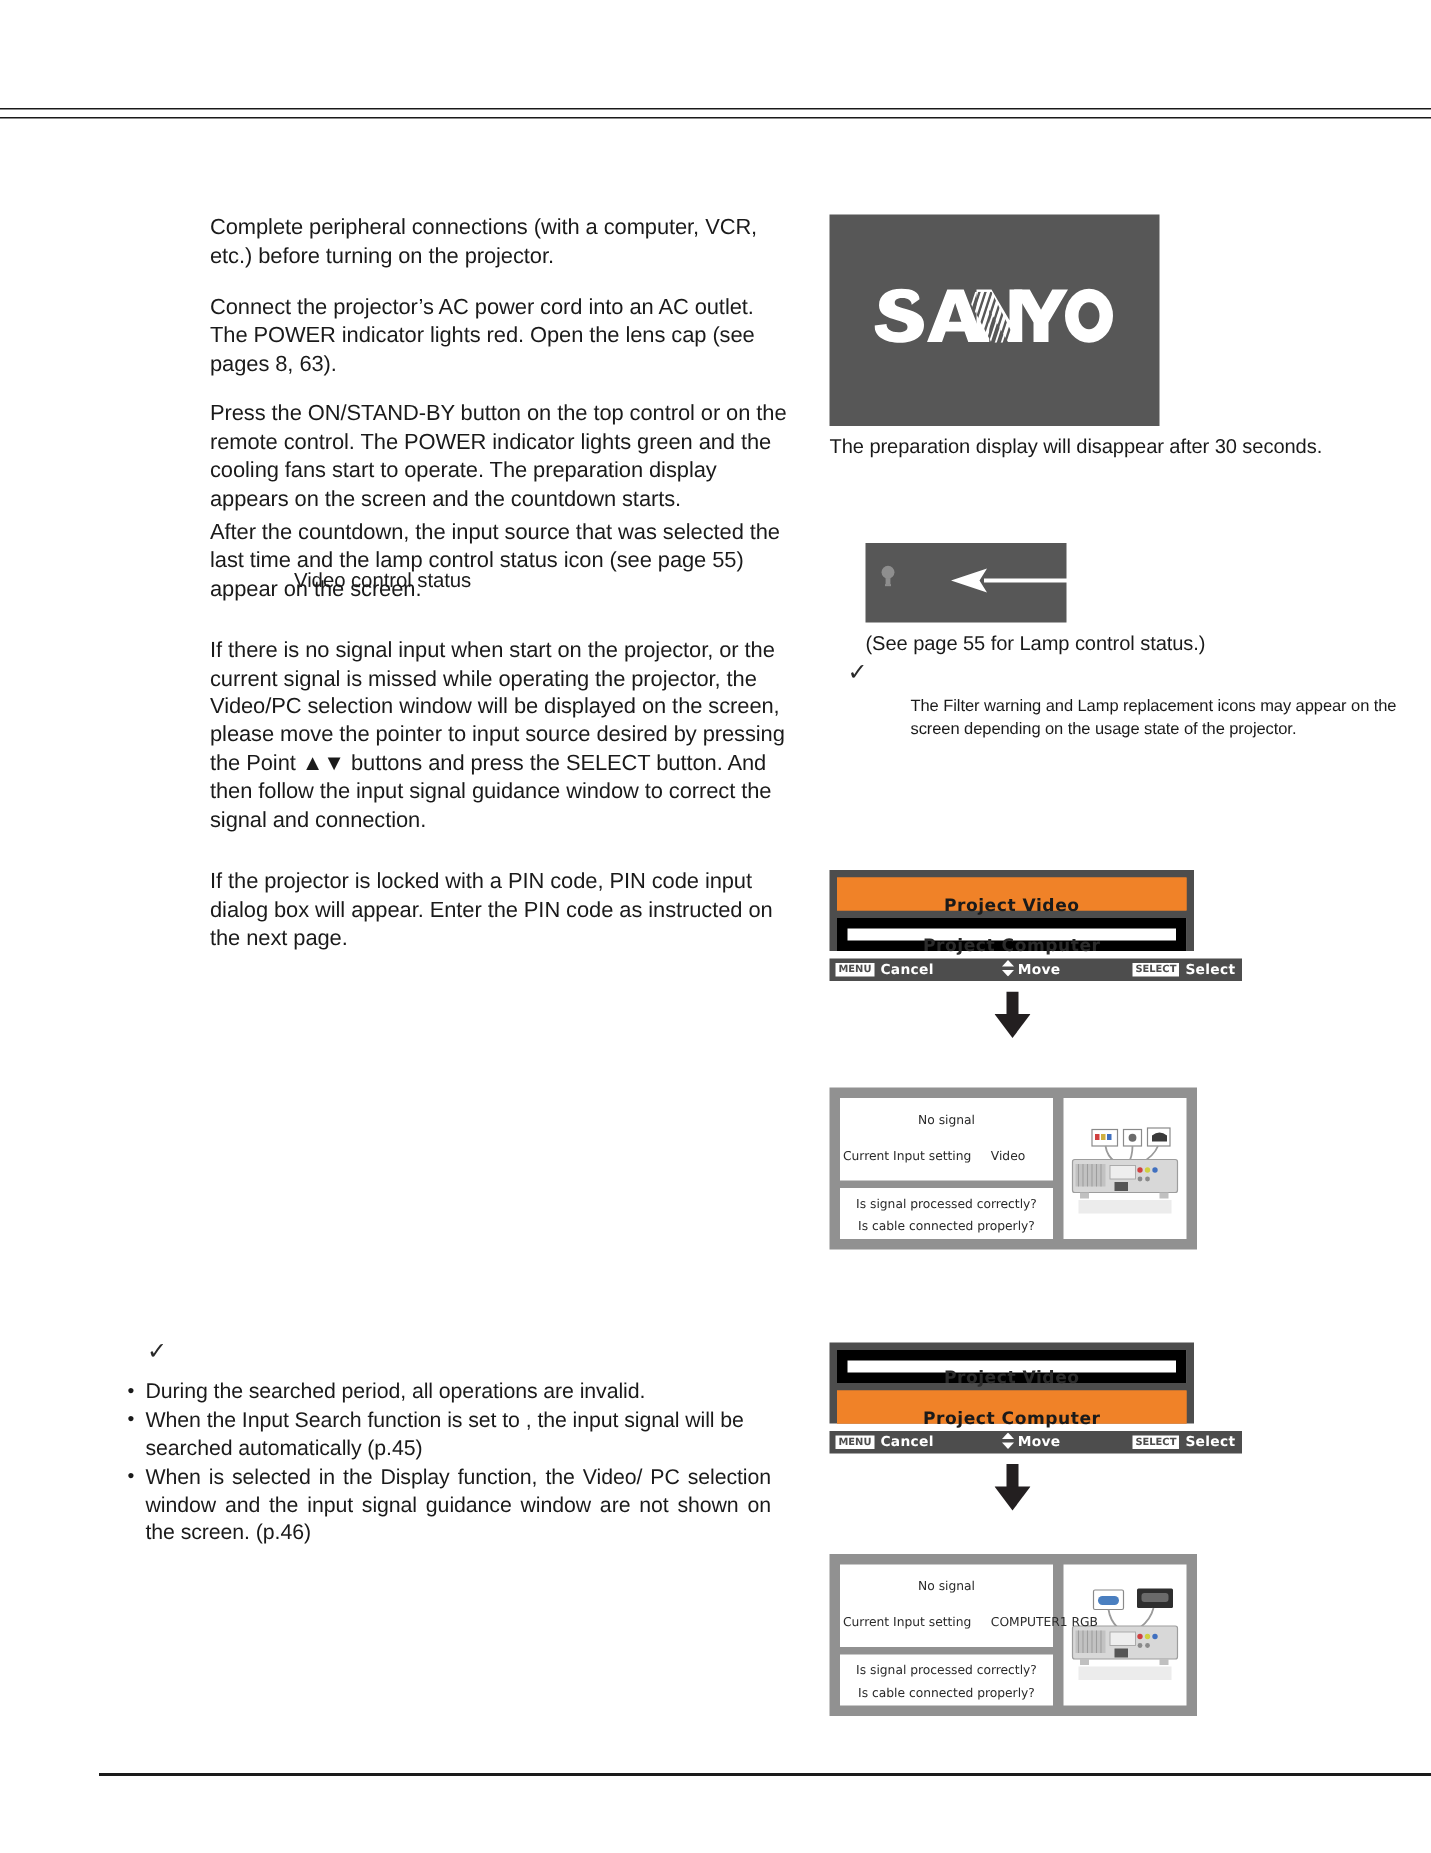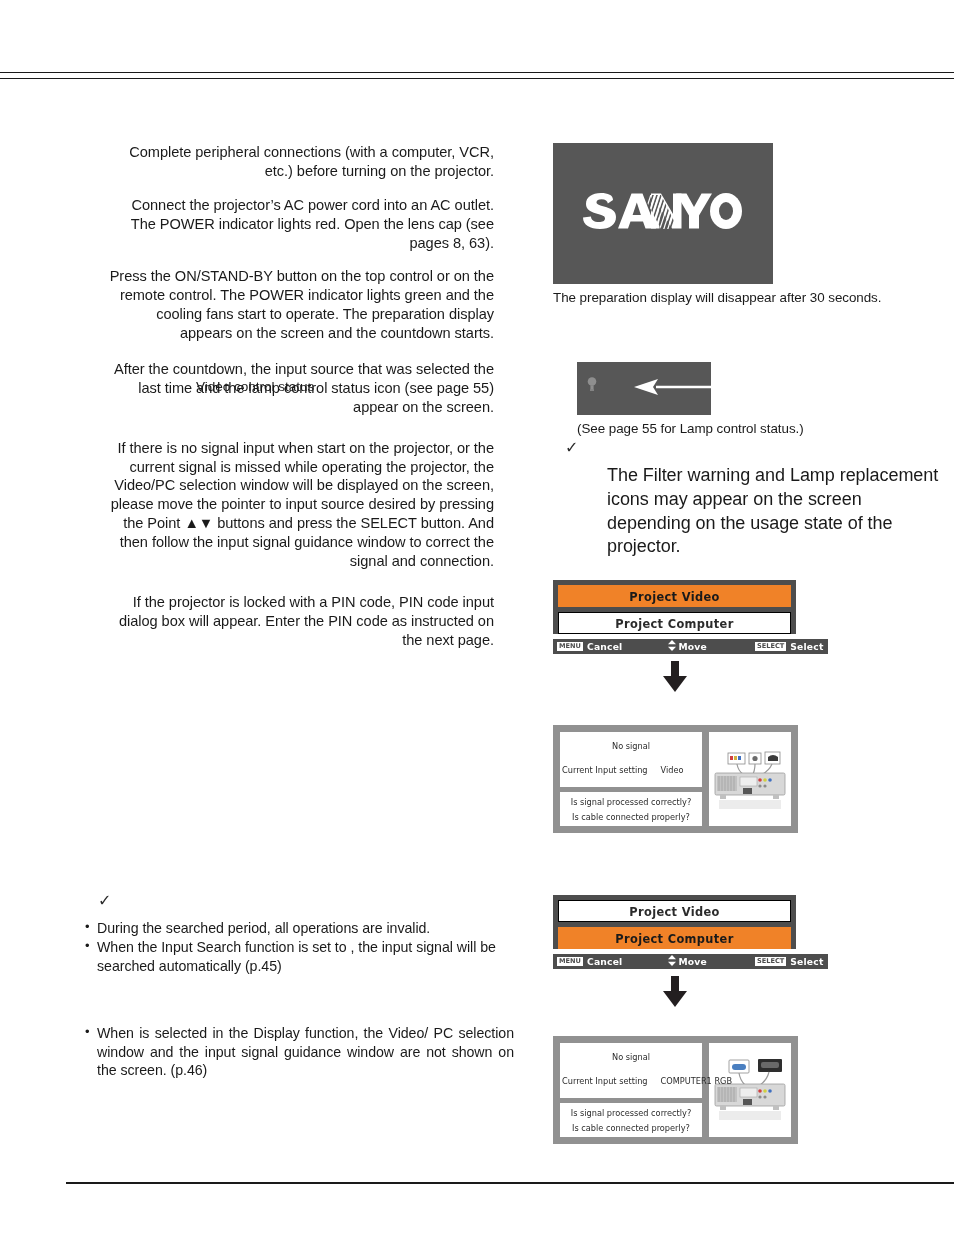--- a/index.html
+++ b/index.html
@@ -32,31 +32,30 @@
   .rule-bottom {
     position: absolute;
     left: 66px; top: 1182px;
     width: 888px; height: 0;
     border-top: 2px solid #1a1a1a;
   }
 
   
   .left-col {
     position: absolute;
-    left: 108px; top: 143px;
+    left: 140px; top: 143px;
     width: 386px;
-    text-align: right;
   }
   .body-p {
     font-size: 14.6px;
     line-height: 1.295;
     margin: 0 0 15px 0;
     letter-spacing: -0.05px;
   }
-  .body-p.tight { margin-bottom: 17px; }
+  .body-p.tight { margin-bottom: 3px; }
   .body-p.gap-lg { margin-bottom: 22px; }
 
   
   .notes-left {
     position: absolute;
     left: 84px; top: 893px;
     width: 430px;
   }
   .check-mark {
     font-size: 16px;
@@ -79,21 +78,21 @@
     margin-bottom: 0px;
     letter-spacing: -0.05px;
   }
   .note-list li::before {
     content: "\2022";
     position: absolute;
     left: 1px;
     top: -1px;
     font-size: 13px;
   }
-  .note-list li.justify { text-align: justify; margin-top: 48px; }
+  .note-list li.justify { text-align: justify; }
 
   
   .right-col {
     position: absolute;
     left: 553px; top: 143px;
     width: 398px;
   }
 
   
   .prep-screen {
@@ -158,41 +157,41 @@
 
   
   .notes-right {
     position: absolute;
     left: 560px; top: 440px;
     width: 390px;
   }
   .notes-right .check-mark { margin-left: 5px; margin-bottom: 8px; }
   .notes-right .note-body {
     margin-left: 47px;
-    font-size: 18px;
+    font-size: 11px;
     line-height: 1.32;
     letter-spacing: -0.05px;
   }
 
   
   .osd-select {
     width: 243px;
     background: #4d4d4d;
     padding: 5px 5px 0 5px;
     box-sizing: border-box;
   }
   .osd-item {
     height: 22px;
     line-height: 22px;
     text-align: center;
     font-size: 11.4px;
     font-weight: bold;
     letter-spacing: 0.35px;
     margin-bottom: 5px;
-    border: 1px solid #000000;
+    border: 7px solid #000000;
     box-sizing: border-box;
     font-family: "DejaVu Sans", sans-serif;
   }
   .osd-item.selected {
     background: #f08228;
     color: #1a1a1a;
     border-color: #f08228;
   }
   .osd-item.normal {
     background: #ffffff;

